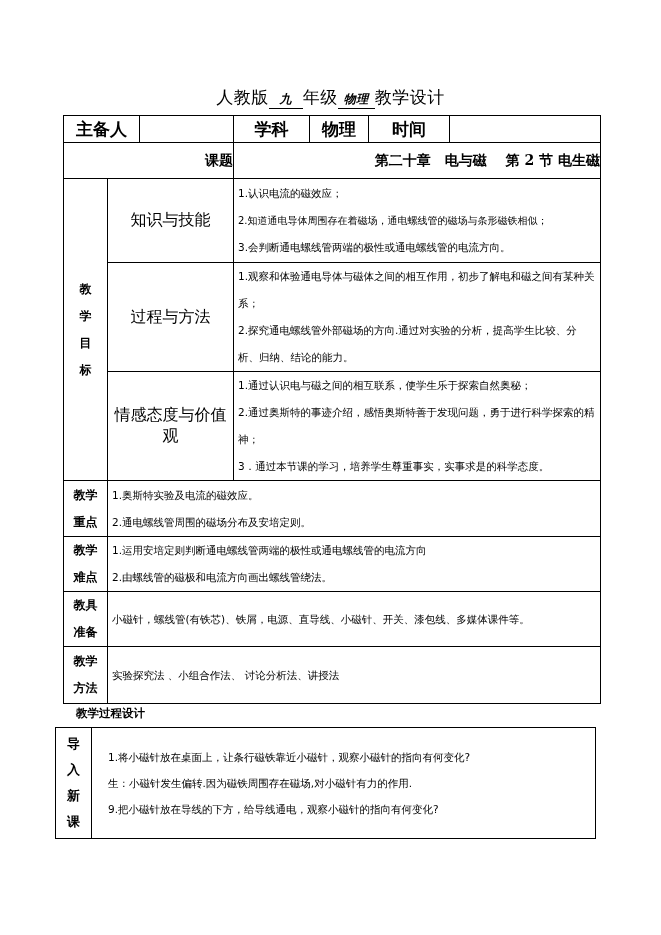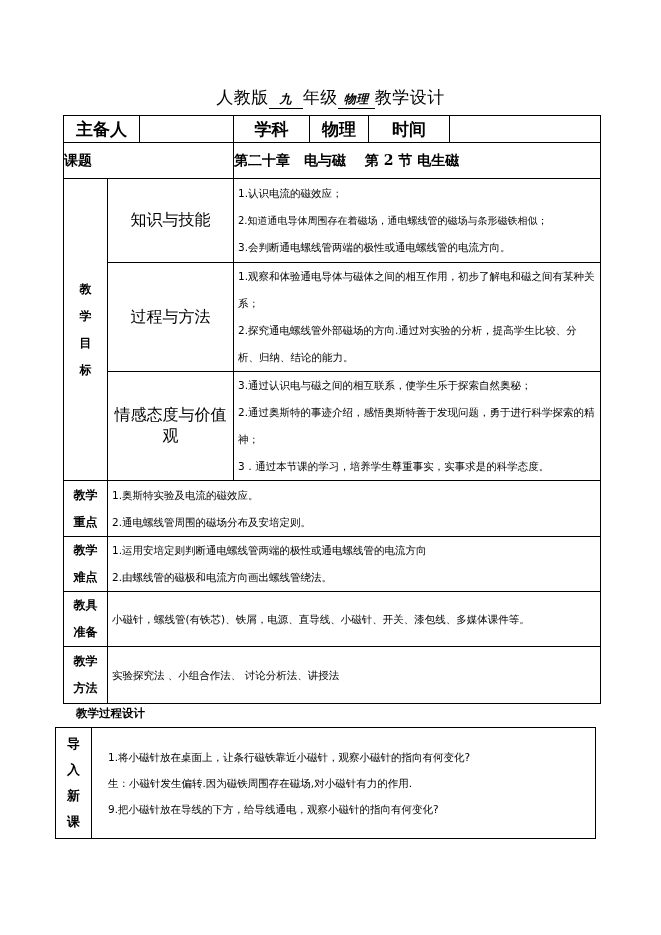--- a/index.html
+++ b/index.html
@@ -6,21 +6,21 @@
   body { width:661px; height:935px; position:relative; overflow:hidden;
          font-family:"DejaVu Sans", sans-serif; color:#000; }
   .title { position:absolute; left:0; top:86px; width:661px; text-align:center;
            font-family:"DejaVu Serif", serif; font-size:17px; letter-spacing:0.5px; }
   .title .blank { display:inline-block; border-bottom:1.5px solid #000; padding:0 6px;
                   font-style:italic; font-weight:bold; font-size:12px; min-width:22px; }
   table { border-collapse:collapse; position:absolute; table-layout:fixed; }
   td { border:1.3px solid #000; padding:0; vertical-align:middle; font-size:11px; }
   #t1 { left:63px; top:115px; width:537px; }
   .hdr td { height:26px; text-align:center; font-weight:bold; font-size:17px; }
-  .topic td { height:35px; text-align:left; font-family:"DejaVu Serif", serif;
+  .topic td { height:35px; text-align:right; font-family:"DejaVu Serif", serif;
               font-weight:bold; font-size:14px; }
   .vlabel { text-align:center; font-weight:bold; font-size:12px; line-height:27px; }
   .sublabel { text-align:center; font-size:16px; }
   .content { padding:0 4px; font-size:10.5px; line-height:27px; }
   .content p { margin:0; }
   .sec-label { text-align:center; font-weight:bold; font-size:12px; line-height:27px; }
   .subhead { position:absolute; left:60px; top:706px; font-weight:bold; font-size:11.5px;padding-left:16px; }
   #t2 { left:55px; top:727px; width:541px; }
   #t2 td { height:110px; }
   .v2 { text-align:center; font-weight:bold; font-size:13px; line-height:26px; }
@@ -75,21 +75,21 @@
   <tr>
     <td colspan="2" class="sublabel" style="height:108px">过程与方法</td>
     <td colspan="4" class="content">
       <p>1.观察和体验通电导体与磁体之间的相互作用，初步了解电和磁之间有某种关系；</p>
       <p>2.探究通电螺线管外部磁场的方向.通过对实验的分析，提高学生比较、分析、归纳、结论的能力。</p>
     </td>
   </tr>
   <tr>
     <td colspan="2" class="sublabel" style="height:108px">情感态度与价值观</td>
     <td colspan="4" class="content">
-      <p>3.通过认识电与磁之间的相互联系，使学生乐于探索自然奥秘；</p>
+      <p>1.通过认识电与磁之间的相互联系，使学生乐于探索自然奥秘；</p>
       <p>2.通过奥斯特的事迹介绍，感悟奥斯特善于发现问题，勇于进行科学探索的精神；</p>
       <p>3．通过本节课的学习，培养学生尊重事实，实事求是的科学态度。</p>
     </td>
   </tr>
 
   <tr>
     <td class="sec-label" style="height:55px">
       <div>教学</div>
       <div>重点</div>
     </td>

